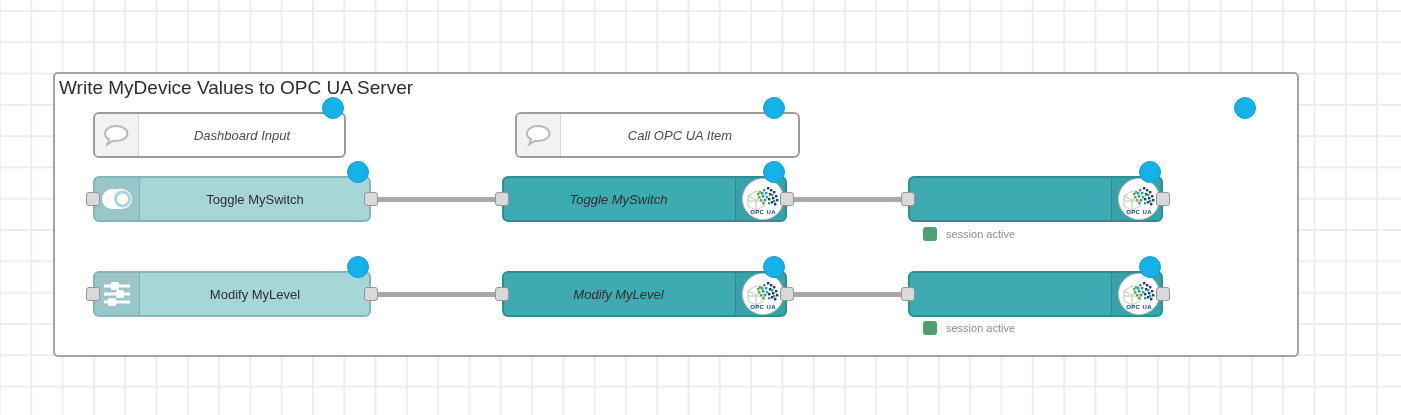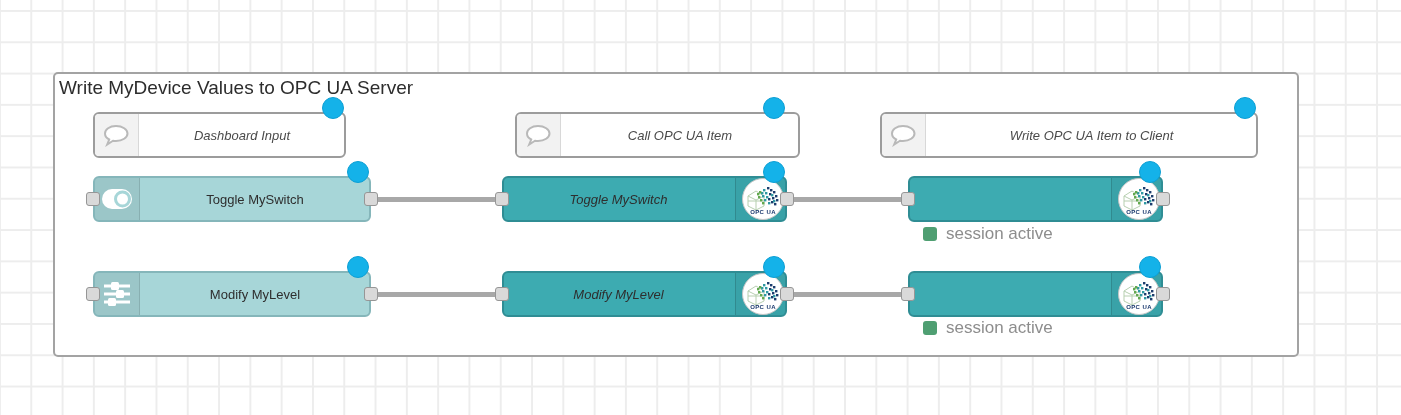--- a/index.html
+++ b/index.html
@@ -150,21 +150,21 @@
     align-items: center;
     gap: 9px;
     height: 16px;
   }
   .status-square {
     width: 14px; height: 14px;
     border-radius: 3px;
     background: #4f9f72;
   }
   .status-text {
-    font-size: 17px;
+    font-size: 11px;
     color: #8d8d8d;
     white-space: nowrap;
   }
 </style>
 </head>
 <body>
 
 <div class="canvas">
 
   <div class="group"></div>
@@ -186,28 +186,20 @@
 
   <div class="node comment" style="left:502px; top:112px; width:285px;margin-left:13px;">
     <div class="icon-region">
       <svg width="27" height="23" viewBox="0 0 27 23">
         <path d="M13 2 C6.5 2 2 5.4 2 9.5 C2 12 3.6 14.2 6.2 15.5 L4.2 20.5 L10 16.7 C11 16.9 12 17 13 17 C19.5 17 24.5 13.6 24.5 9.5 C24.5 5.4 19.5 2 13 2 Z" fill="#ffffff" stroke="#b9b9b9" stroke-width="2"></path>
       </svg>
     </div>
     <span class="label">Call OPC UA Item</span>
   </div>
 
-  <div class="node comment" style="left:880px; top:112px; width:378px;">
-    <div class="icon-region">
-      <svg width="27" height="23" viewBox="0 0 27 23">
-        <path d="M13 2 C6.5 2 2 5.4 2 9.5 C2 12 3.6 14.2 6.2 15.5 L4.2 20.5 L10 16.7 C11 16.9 12 17 13 17 C19.5 17 24.5 13.6 24.5 9.5 C24.5 5.4 19.5 2 13 2 Z" fill="#ffffff" stroke="#b9b9b9" stroke-width="2"></path>
-      </svg>
-    </div>
-    <span class="label">Write OPC UA Item to Client</span>
-  </div>
 
   <div class="node lightteal" style="left:93px; top:176px; width:278px;">
     <div class="icon-region">
       <svg width="32" height="22" viewBox="0 0 32 22">
         <rect x="1" y="1" width="30" height="20" rx="10" fill="#ffffff"></rect>
         <circle cx="21.5" cy="11" r="7" fill="#ffffff" stroke="#a7d6d8" stroke-width="3"></circle>
       </svg>
     </div>
     <span class="label">Toggle MySwitch</span>
   </div>

